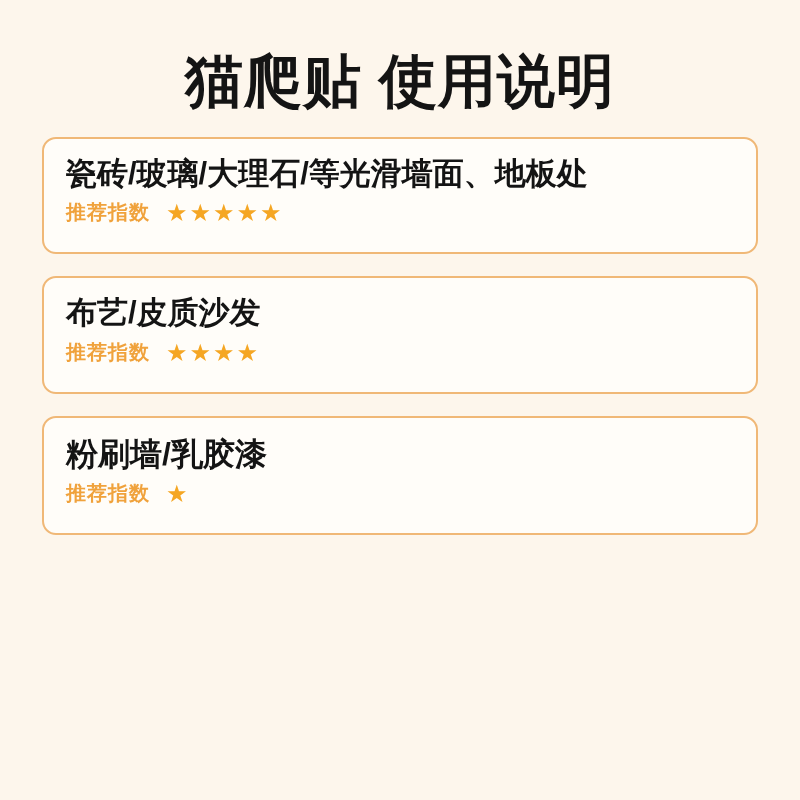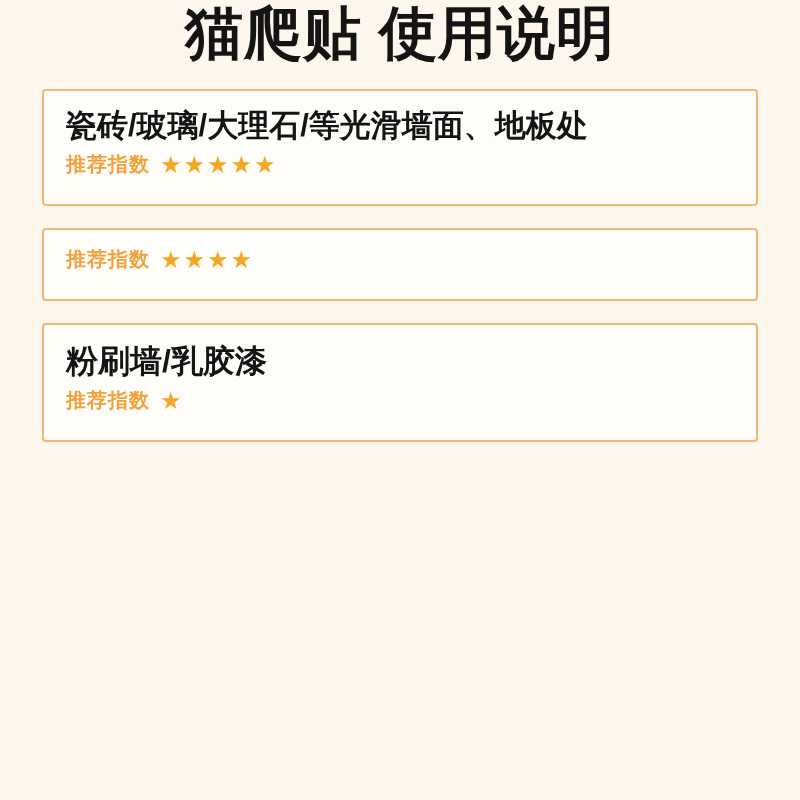--- a/index.html
+++ b/index.html
@@ -19,44 +19,45 @@
     height: 800px;
     box-sizing: border-box;
     padding: 0 42px;
   }
   .title {
     text-align: center;
     font-size: 58px;
     font-weight: bold;
     color: #141414;
     letter-spacing: 1px;
+    padding-top: 48px;
     padding-bottom: 22px;
     line-height: 1.15;
     white-space: pre;
   }
   .card {
     border: 2px solid #f0b877;
-    border-radius: 4px;
+    border-radius: 14px;
     background: #fffdf9;
     box-sizing: border-box;
     padding: 16px 22px 18px 22px;
     margin-bottom: 22px;
   }
   .card-title {
     font-size: 31px;
     font-weight: bold;
     color: #141414;
     line-height: 1.25;
     margin-bottom: 6px;
     white-space: nowrap;
   }
   .rating-row {
     display: flex;
     align-items: center;
-    gap: 10px;
+    gap: 16px;
     margin-bottom: 8px;
   }
   .rating-label {
     font-size: 20px;
     color: #f0a23c;
     font-weight: bold;
     letter-spacing: 1px;
   }
   .stars {
     font-size: 24px;
@@ -81,20 +82,21 @@
 
   <div class="card" id="card-1">
     <div class="card-title">瓷砖/玻璃/大理石/等光滑墙面、地板处</div>
     <div class="rating-row">
       <span class="rating-label">推荐指数</span>
       <span class="stars">★★★★★</span>
     </div>
   </div>
 
   <div class="card" id="card-2">
+    <div class="card-title">布艺/皮质沙发</div>
     <div class="rating-row">
       <span class="rating-label">推荐指数</span>
       <span class="stars">★★★★</span>
     </div>
   </div>
 
   <div class="card" id="card-3">
     <div class="card-title">粉刷墙/乳胶漆</div>
     <div class="rating-row">
       <span class="rating-label">推荐指数</span>

